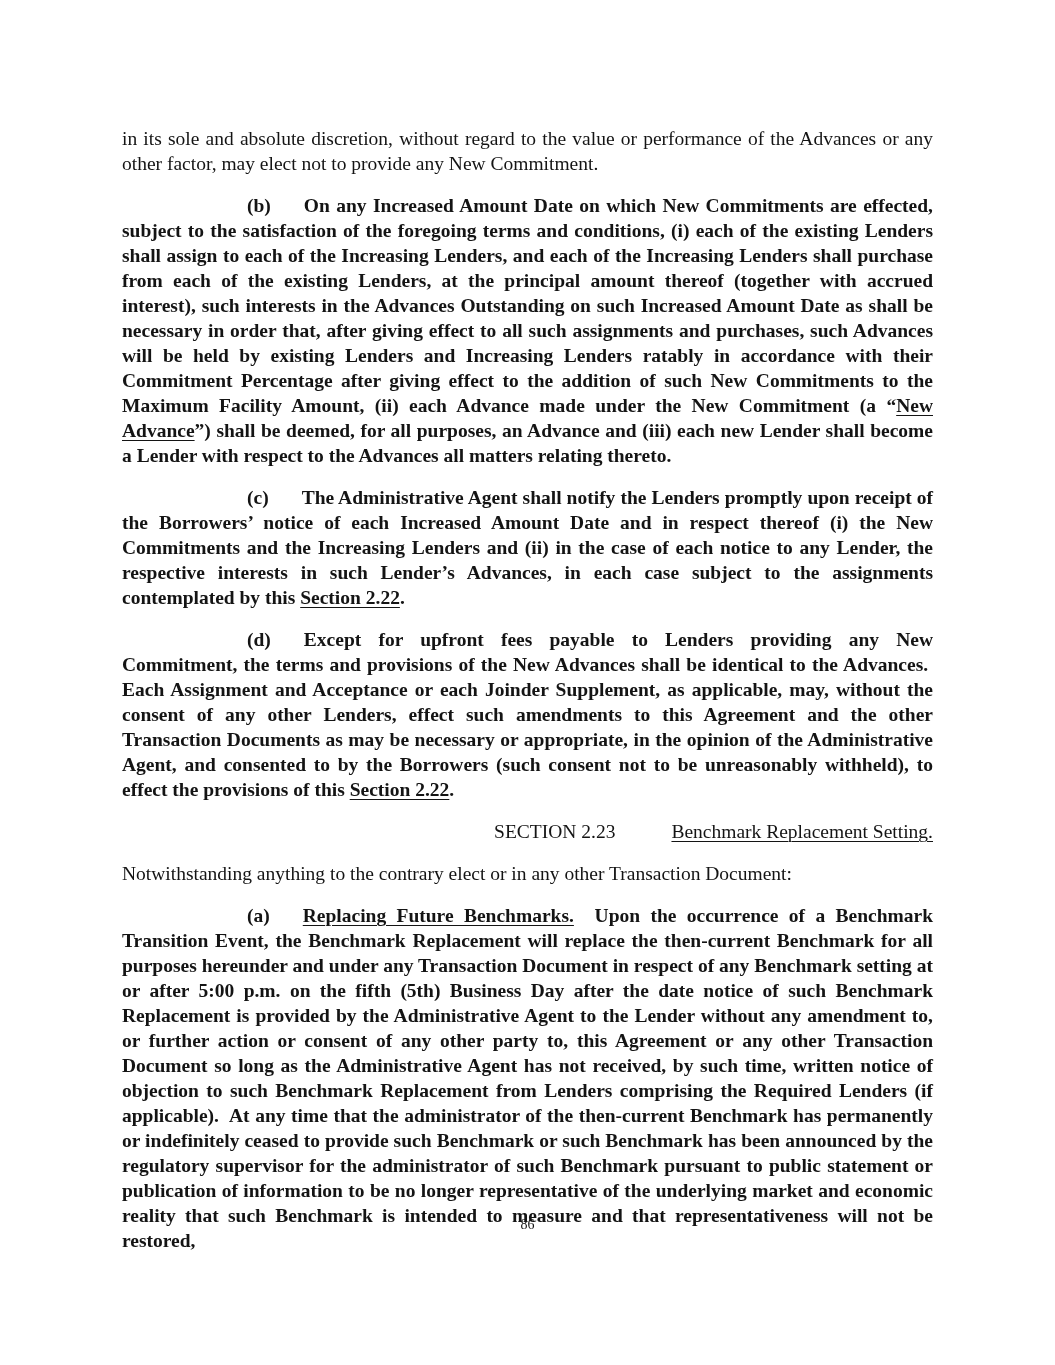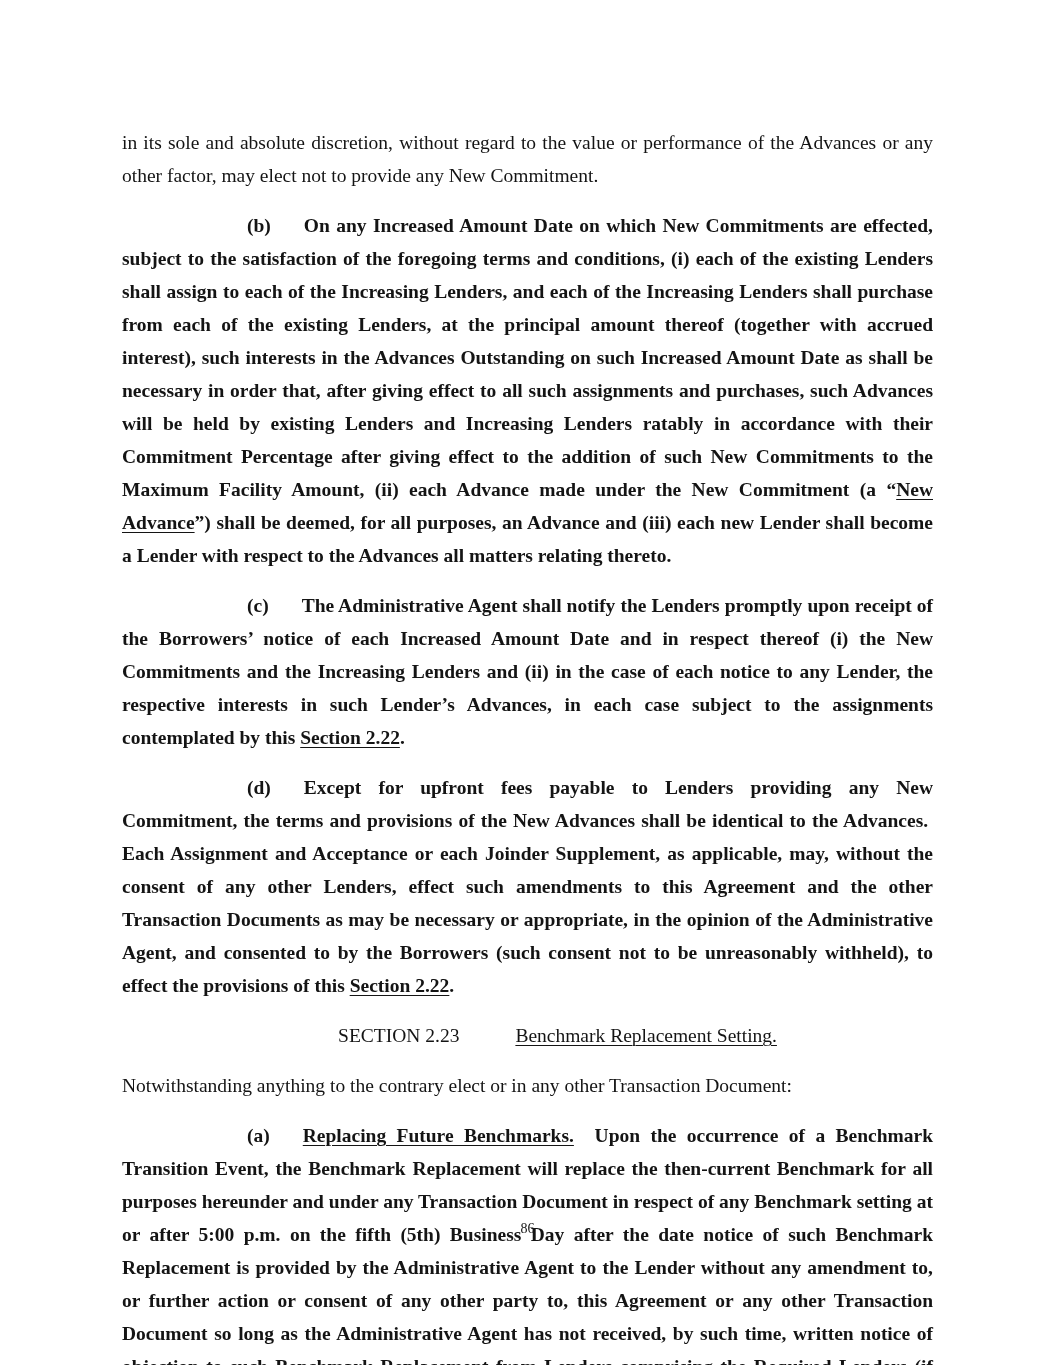--- a/index.html
+++ b/index.html
@@ -8,36 +8,36 @@
     background: #e8e8e8;
   }
   .page {
     position: relative;
     width: 1055px;
     height: 1365px;
     margin: 0 auto;
     background: #ffffff;
     font-family: "Liberation Serif", serif;
     font-size: 19.5px;
-    line-height: 33px;
+    line-height: 25px;
     color: #141414;
     overflow: hidden;
   }
   .content {
     position: absolute;
     left: 122px;
     top: 126px;
     width: 811px;
   }
   .content p {
     margin: 0 0 17px 0;
     text-align: justify;
   }
   .content p.indented { text-indent: 125px; font-weight: bold; }
-  .content p.heading  { text-indent: 60px; text-align: center; }
+  .content p.heading  { text-indent: 60px; text-align: right; }
   .content p.flush,
   .content p.continuation { text-indent: 0; }
   .tab {
     display: inline-block;
     width: 33px;
   }
   .heading .tab { width: 56px; }
   .u {
     text-decoration: underline;
     text-decoration-thickness: 1.4px;

